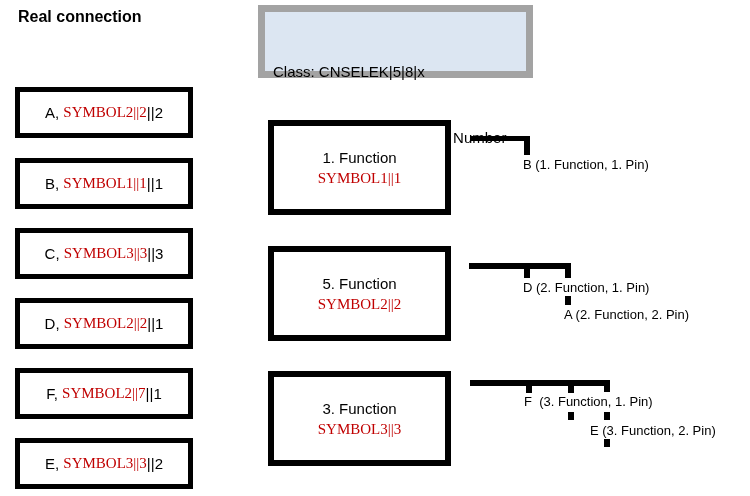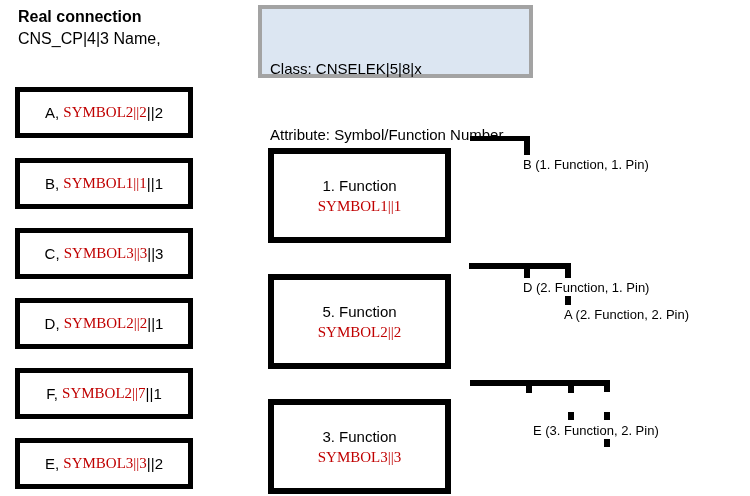--- a/index.html
+++ b/index.html
@@ -16,21 +16,21 @@
 
   
   .header { left: 18px; top: 6px; font-size: 16px; line-height: 22px; }
   .header .title { font-weight: bold; }
 
   
   .info-box {
     left: 258px; top: 5px; width: 275px; height: 73px;
     box-sizing: border-box;
     background: #dce6f2;
-    border: 4px solid #a3a3a3;
+    border: 7px solid #a3a3a3;
     font-size: 15px; line-height: 22px;
     padding: 5px 0 0 8px;
     white-space: pre;
   }
 
   
   .conn-box {
     left: 15px; width: 178px; height: 51px;
     box-sizing: border-box;
     border: 5px solid #000000;
@@ -42,39 +42,37 @@
 
   
   .func-box {
     left: 268px; width: 183px; height: 95px;
     box-sizing: border-box;
     border: 6px solid #000000;
     background: #ffffff;
     display: flex; flex-direction: column; align-items: center; justify-content: center;
     font-size: 15px; line-height: 21px;
     text-align: center;
-    margin-top: 28px;
   }
 
   .red { color: #c00000; font-family: Liberation Serif, serif; }
 
   
   .bar { position: absolute; background: #000000; }
 
   
   .pin-label { position: absolute; font-size: 13px; white-space: pre; }
 </style>
 </head>
 <body>
 
 <div class="canvas">
 
   <div class="abs header">
     <div class="title">Real connection</div>
-    <div>CNS_CP|4|3 Name,</div>
   </div>
 
   <div class="abs info-box">
     <div>Class: CNSELEK|5|8|x</div>
     <div>Attribute: Symbol/Function Number</div>
     <div><span>Value: </span><span class="red">SYMBOLX||X</span></div>
   </div>
 
   <div class="abs conn-box" style="top:87px">
     <span>A, </span>
@@ -128,18 +126,19 @@
   <div class="bar" style="left:524px; top:269px; width:6px; height:9px"></div>
   <div class="bar" style="left:565px; top:263px; width:6px; height:15px"></div>
   <div class="pin-label" style="left:523px; top:280px">D (2. Function, 1. Pin)</div>
   <div class="bar" style="left:565px; top:296px; width:6px; height:9px"></div>
   <div class="pin-label" style="left:564px; top:307px">A (2. Function, 2. Pin)</div>
 
   <div class="bar" style="left:470px; top:380px; width:140px; height:6px"></div>
   <div class="bar" style="left:526px; top:386px; width:6px; height:7px"></div>
   <div class="bar" style="left:568px; top:386px; width:6px; height:7px"></div>
   <div class="bar" style="left:604px; top:380px; width:6px; height:12px"></div>
+  <div class="pin-label" style="left:524px; top:394px">F  (3. Function, 1. Pin)</div>
   <div class="bar" style="left:568px; top:412px; width:6px; height:8px"></div>
   <div class="bar" style="left:604px; top:412px; width:6px; height:8px"></div>
-  <div class="pin-label" style="left:533px; top:423px">E (3. Function, 2. Pin)</div>
+  <div class="pin-label" style="left:590px; top:423px">E (3. Function, 2. Pin)</div>
   <div class="bar" style="left:604px; top:439px; width:6px; height:8px"></div>
 
 </div>
 
 </body></html>

